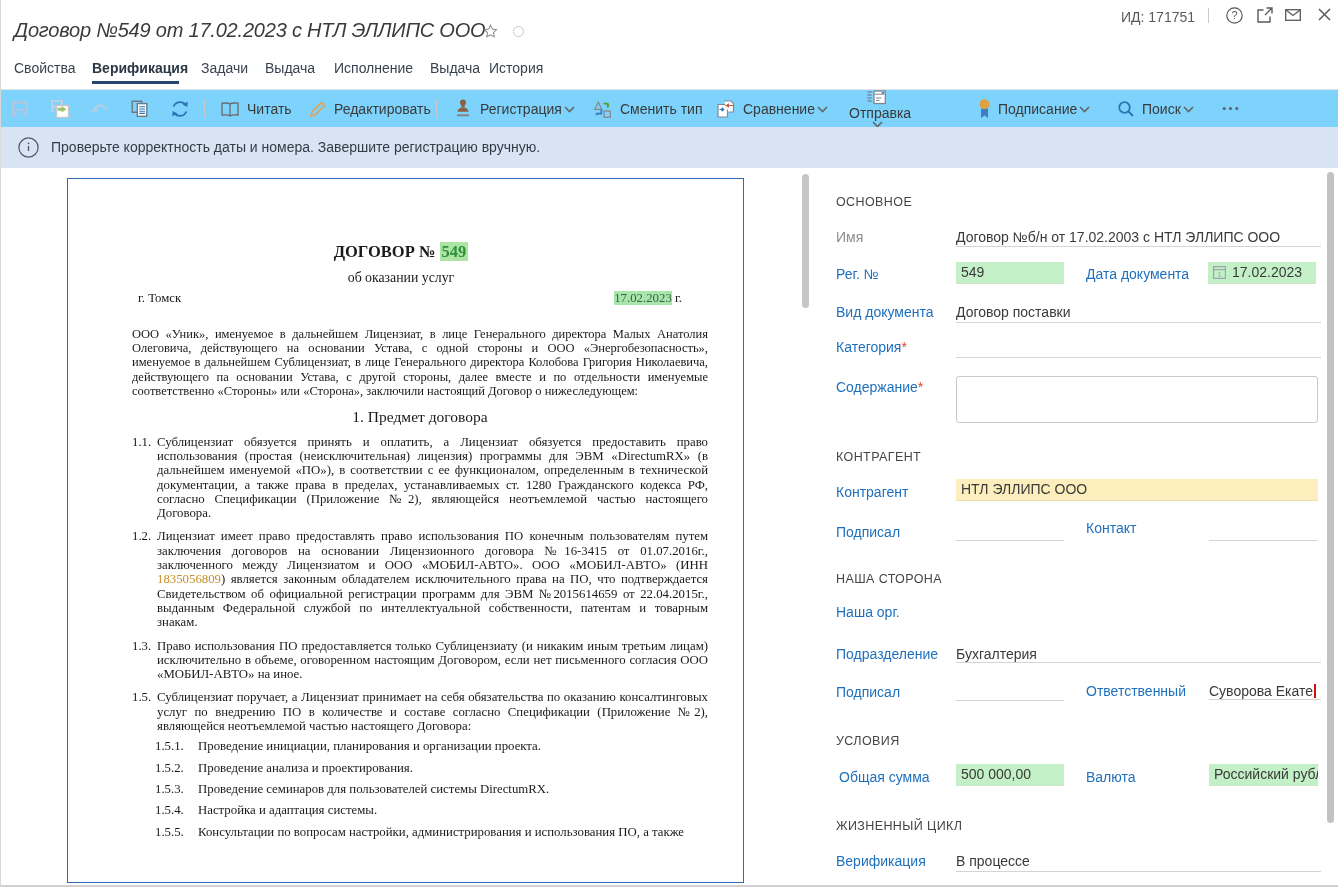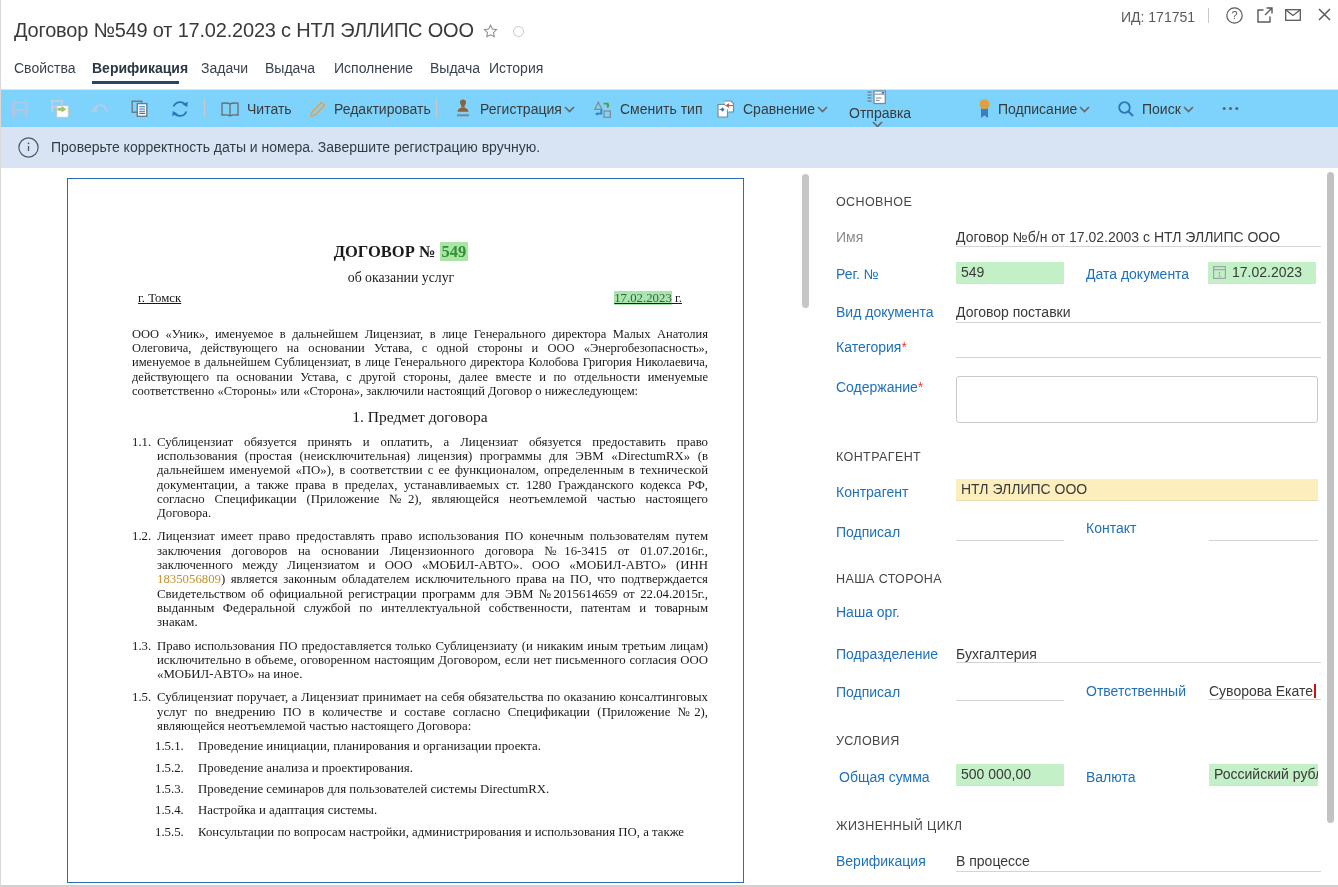--- a/index.html
+++ b/index.html
@@ -1,20 +1,20 @@
 <!DOCTYPE html>
 <html lang="ru"><head>
 <meta charset="utf-8">
 <style>
 * { margin:0; padding:0; box-sizing:border-box; }
 html,body { width:1338px; height:887px; overflow:hidden; background:#fff; }
 body { font-family:"Liberation Sans", sans-serif; position:relative; }
 #app { position:absolute; inset:0; border-left:1px solid #d9d9d9; }
 
-#title { position:absolute; left:13px; top:19px; font-size:20px; color:#3a3a3a; white-space:nowrap; letter-spacing:-0.2px; }
+#title { position:absolute; left:13px; top:19px; font-size:20px; color:#3a3a3a; white-space:nowrap; letter-spacing:-0.2px;font-style:italic; }
 #star { position:absolute; left:482px; top:24px; }
 #circ { position:absolute; left:512px; top:26px; width:11px; height:11px; border:1px solid #c3c9d0; border-radius:50%; }
 #idlbl { position:absolute; left:1120px; top:9px; font-size:14px; color:#5a5a5a; }
 #hsep { position:absolute; left:1207px; top:7px; width:1px; height:16px; background:#c9c9c9; }
 .hicon { position:absolute; top:7px; }
 
 #tabs { position:absolute; left:0; top:60px; width:1338px; height:29px; font-size:14px; color:#39434f; }
 #tabs span { position:absolute; top:0; white-space:nowrap; }
 #tabs .act { font-weight:bold; color:#2b3845; }
 #tabund { position:absolute; left:91px; top:21px; width:87px; height:3px; background:#24476b; }
@@ -32,21 +32,21 @@
 #content { position:absolute; left:0; top:168px; width:1338px; height:717px; background:#fff; }
 #botline { position:absolute; left:0; top:885px; width:1338px; height:2px; background:#d0d0d0; }
 
 #page { position:absolute; left:66px; top:10px; width:677px; height:705px; border:1px solid #2d6cb2; background:#fff; overflow:hidden; }
 #pv-thumb { position:absolute; left:801px; top:6px; width:7px; height:134px; background:#c6c6c6; border-radius:4px; }
 #doc { position:absolute; left:0; top:0; width:674px; font-family:"Liberation Serif", serif; font-size:12.8px; line-height:14.3px; color:#1a1a1a; }
 #doc .body { padding:0 34px 0 64px; }
 #doctitle { margin-top:66px; font-size:16.5px; font-weight:bold; text-align:center; padding-right:8px; }
 #doctitle .grn { color:#2f9138; background:#abe4a5; padding:0 2px; }
 #subt { margin-top:12px; font-size:13.8px; text-align:center; padding-right:8px; }
-#cityrow { margin-top:5px; display:flex; justify-content:space-between; padding-left:6px; padding-right:26px;text-decoration:underline; }
+#cityrow { margin-top:5px; display:flex; justify-content:space-between; padding-left:6px; padding-right:26px; }
 #cityrow .d { background:#a9e6ab; color:#39604a; }
 .p { text-align:justify; }
 .num-p { position:relative; padding-left:25px; text-align:justify; margin-bottom:9px; }
 .num-p .n { position:absolute; left:0; }
 .sub-p { padding-left:66px; position:relative; margin-bottom:7px; }
 .p1 { font-size:12.5px; }
 .sub-p .n { position:absolute; left:23px; }
 .h1 { text-align:center; font-size:15.5px; margin-top:12px; margin-bottom:10px; }
 .inn { color:#c69026; }
 

